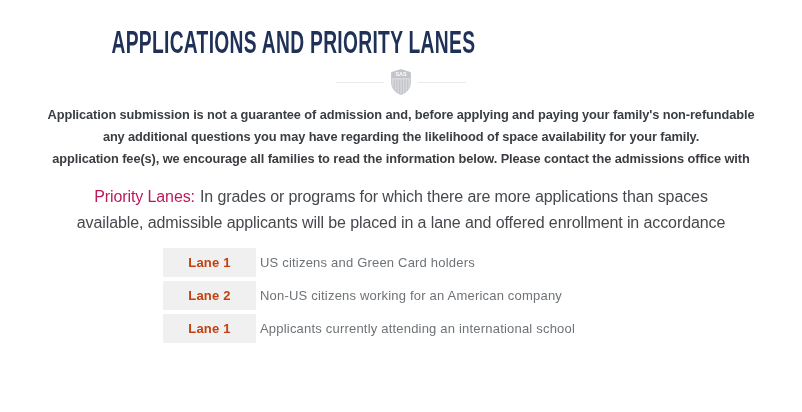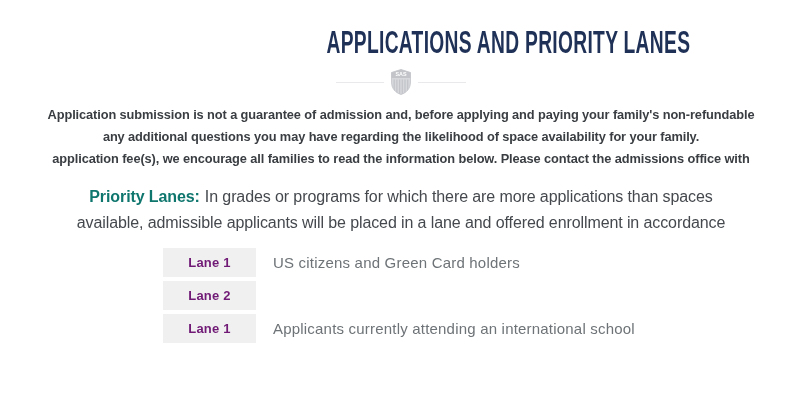--- a/index.html
+++ b/index.html
@@ -1,21 +1,21 @@
 <!DOCTYPE html>
 <html><head>
 <meta charset="utf-8">
 <style>
   * { margin:0; padding:0; box-sizing:border-box; }
   html,body { background:#ffffff; }
   .page {
     width:802px; height:412px; background:#ffffff; overflow:hidden;
     font-family:"Liberation Sans", sans-serif;
   }
-  .title-wrap { padding-top:30px; text-align:right; line-height:26px; }
+  .title-wrap { padding-top:30px; text-align:left; line-height:26px; }
   .title-text {
     display:inline-block; white-space:nowrap;
     font-size:31px; font-weight:bold; color:#1f3157;
     letter-spacing:0.5px; transform:scaleX(0.62); transform-origin:center;
   }
   .divider {
     margin-top:8px; height:26px;
     display:flex; align-items:center; justify-content:center; gap:7px;
   }
   .divider-line { width:48px; height:1px; background:#e9e9eb; }
@@ -24,30 +24,30 @@
     margin-top:9px; text-align:center;
     font-size:12.8px; font-weight:bold; color:#3a3e42; line-height:22px;
     letter-spacing:-0.1px;
   }
   .intro .line { white-space:nowrap; }
   .priority {
     margin-top:14px; text-align:center;
     font-size:16px; color:#45494e; line-height:25.5px; letter-spacing:-0.1px;
   }
   .priority .line { white-space:nowrap; }
-  .priority-label { font-weight:bold; color:#0f766e; margin-right:5px; }
+  .priority-label { font-weight:normal; color:#be185d; margin-right:5px; }
   .lanes { margin:13px 0 0 163px; }
   .lane-row { display:flex; align-items:center; height:29px; margin-bottom:4px; }
   .lane-cell {
     width:93px; height:29px; background:#f0f0f1; flex:none;
     display:flex; align-items:center; justify-content:center;
-    font-size:13px; font-weight:bold; color:#701a75; letter-spacing:0.2px;
+    font-size:13px; font-weight:bold; color:#c2410c; letter-spacing:0.2px;
   }
   .desc-cell {
-    padding-left:17px; font-size:15px; color:#6e7377; letter-spacing:0.2px;
+    padding-left:4px; font-size:13px; color:#6e7377; letter-spacing:0.2px;
     white-space:nowrap;
   }
 </style>
 </head>
 <body>
 
 <div class="page">
 
   <div class="title-wrap">
     <span class="title-text">APPLICATIONS AND PRIORITY LANES</span>
@@ -91,20 +91,21 @@
     <div class="line">available, admissible applicants will be placed in a lane and offered enrollment in accordance</div>
   </div>
 
   <div class="lanes">
     <div class="lane-row">
       <div class="lane-cell">Lane 1</div>
       <div class="desc-cell">US citizens and Green Card holders</div>
     </div>
     <div class="lane-row">
       <div class="lane-cell">Lane 2</div>
+      <div class="desc-cell">Non-US citizens working for an American company</div>
     </div>
     <div class="lane-row">
       <div class="lane-cell">Lane 1</div>
       <div class="desc-cell">Applicants currently attending an international school</div>
     </div>
   </div>
 
 </div>
 
 </body></html>

